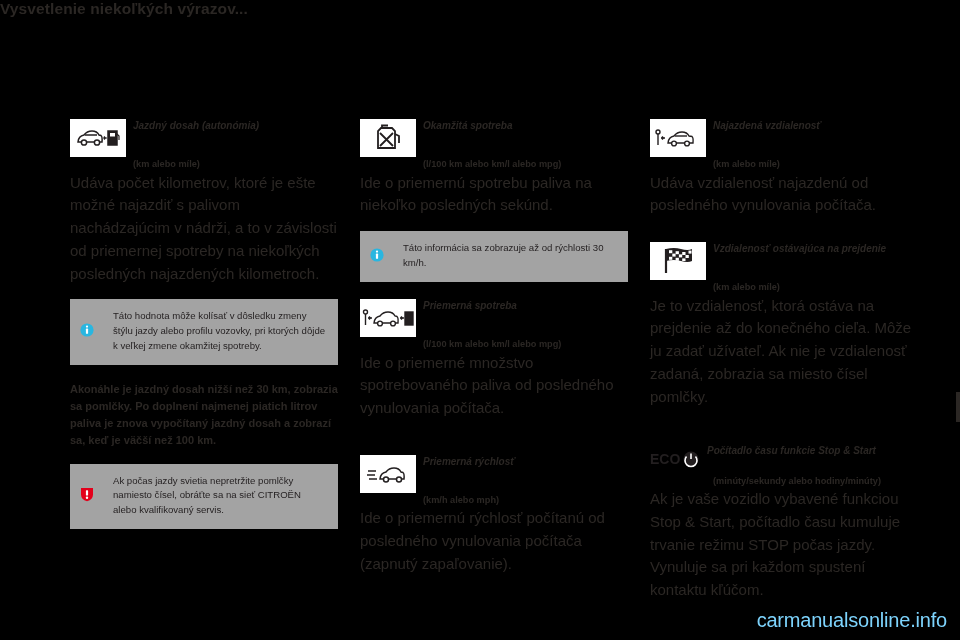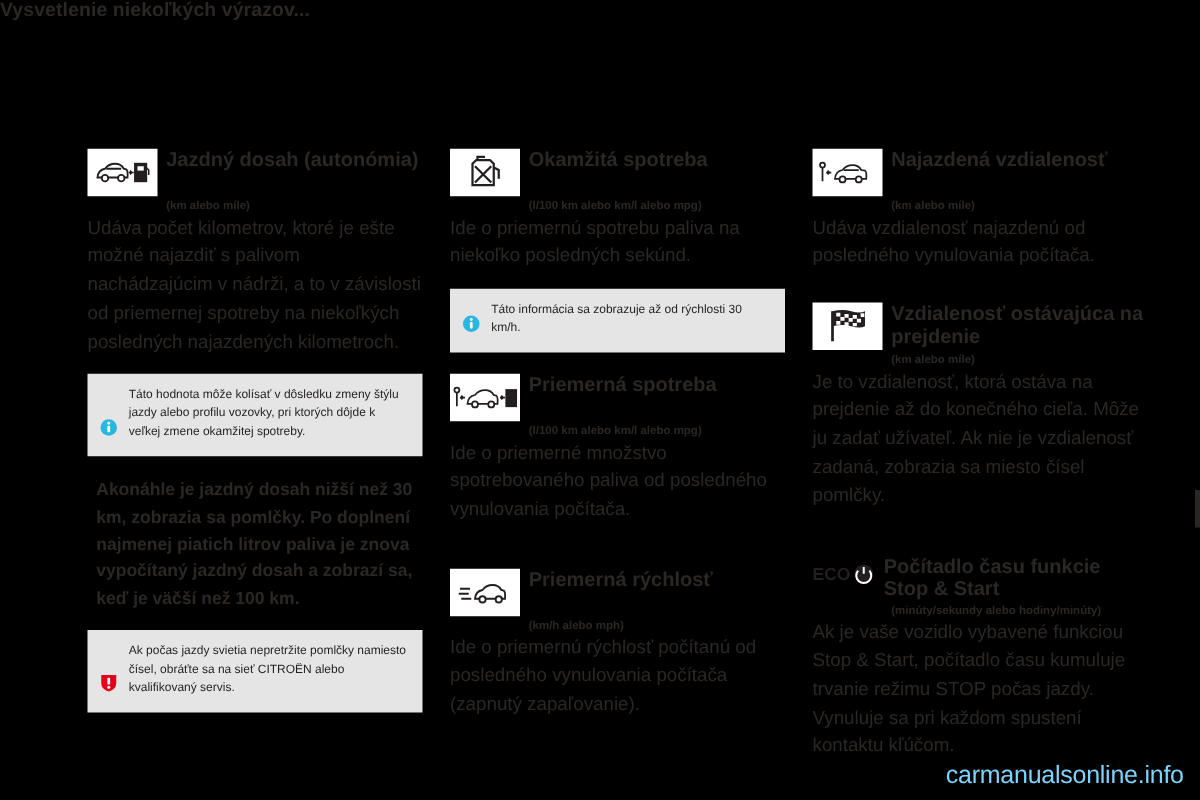--- a/index.html
+++ b/index.html
@@ -66,64 +66,65 @@
   }
   .icon-box.eco {
     background: transparent;
     width: 50px;
     flex: 0 0 50px;
     height: 30px;
     justify-content: flex-start;
   }
   .entry-title {
     color: #2b2724;
-    font-size: 16px;
+    font-size: 10px;
     font-weight: bold;
     line-height: 1.13;
     padding-top: 2px;
+    font-style: italic;
   }
   .entry-units {
     color: #2b2724;
     font-size: 9.2px;
     font-weight: bold;
     margin: 2px 0 0 63px;
     line-height: 1.25;
   }
   .entry-body {
     color: #2b2724;
     font-size: 15px;
     font-weight: normal;
     line-height: 1.52;
     margin-top: 1px;
   }
 
   
   .callout {
-    background: #e5e5e5;
+    background: #a3a3a3;
     padding: 10px 12px 11px 10px;
     display: flex;
-    gap: 9px;
-    align-items: flex-end;
+    gap: 19px;
+    align-items: center;
     margin: 14px 0 16px 0;
   }
   .callout-text {
     color: #231f20;
     font-size: 9.6px;
     line-height: 1.56;
     font-weight: normal;
   }
   .callout .glyph { flex: 0 0 14px; margin-top: 1px; }
 
   
   .note-bold {
     color: #2b2724;
-    font-size: 14px;
+    font-size: 11px;
     font-weight: bold;
     line-height: 1.55;
-    margin: 0 0 14px 7px;
+    margin: 0 0 14px 0;
   }
 
   
   .watermark {
     position: absolute;
     right: 13px;
     bottom: 8px;
     color: #7dd3fc;
     font-size: 20px;
     letter-spacing: -0.2px;

